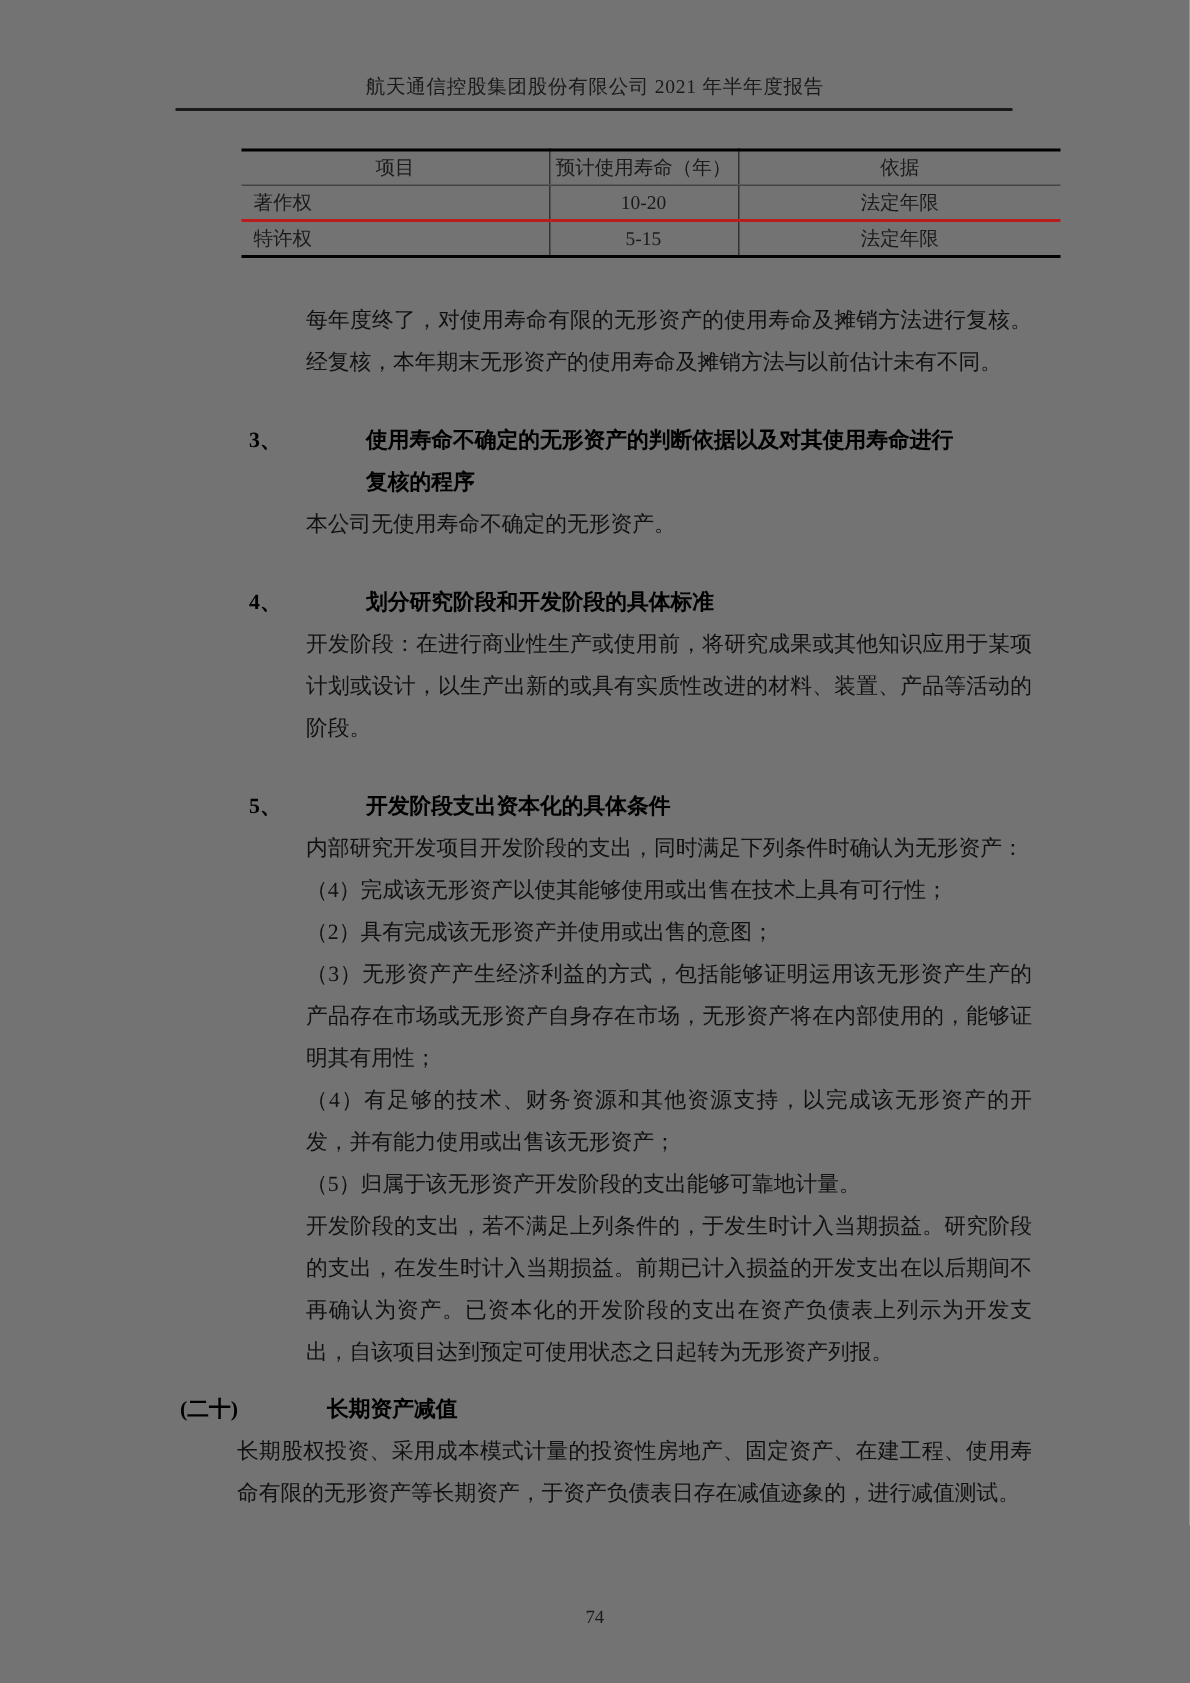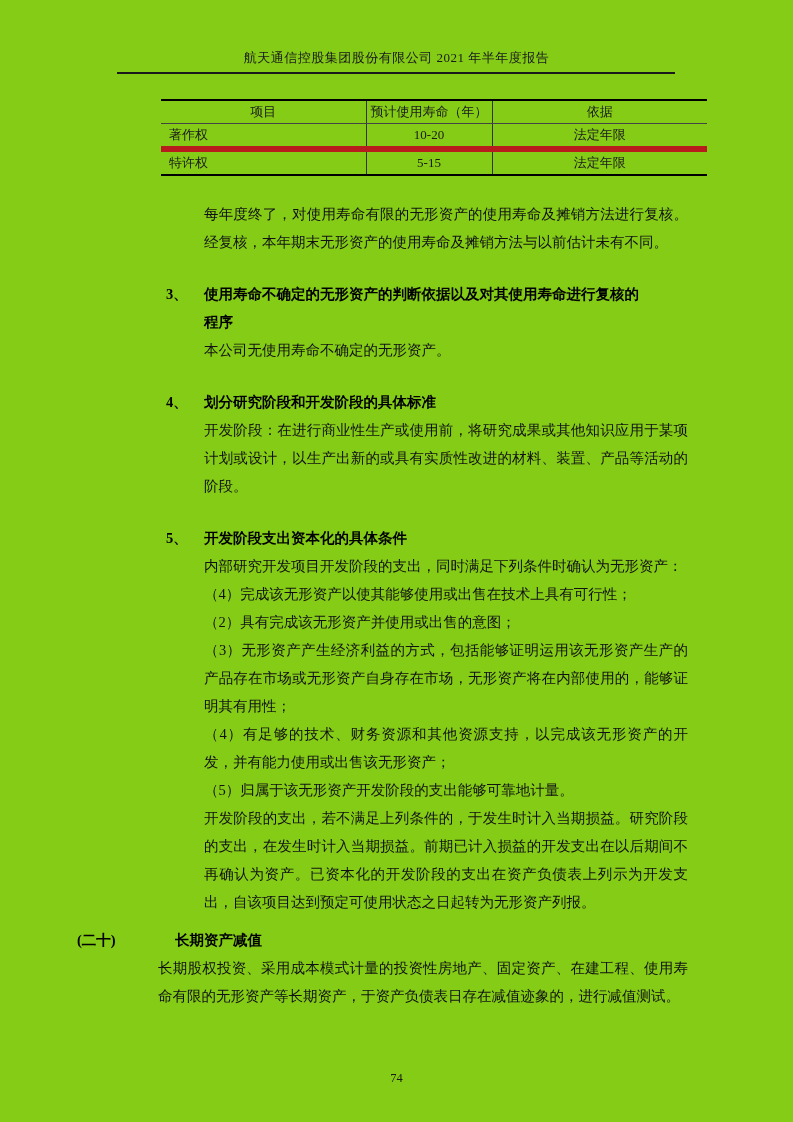--- a/index.html
+++ b/index.html
@@ -1,21 +1,21 @@
 <!DOCTYPE html>
 <html><head>
 <meta charset="utf-8">
 <style>
   html,body { margin:0; padding:0; }
   body {
     width:793px; height:1122px;
     background:#ffffff; color:#000000;
     font-family:"Liberation Serif","DejaVu Serif",serif;
   }
-  .page { position:relative; width:793px; height:1122px; background:#84cc16; overflow:hidden;text-decoration:underline; }
+  .page { position:relative; width:793px; height:1122px; background:#737373; overflow:hidden;text-decoration:underline; }
 
   
   .header-title {
     position:absolute; top:49px; left:0; width:793px;
     text-align:center; font-size:13px; letter-spacing:0.5px; color:#1a1a1a;
   }
   .header-rule {
     position:absolute; top:72px; left:117px; width:558px; height:2px;
     background:#1a1a1a;
   }
@@ -28,41 +28,41 @@
     border-top:2.5px solid #000; border-bottom:2.5px solid #000;
   }
   .life-table col.c1 { width:205px; }
   .life-table col.c2 { width:126px; }
   .life-table col.c3 { width:215px; }
   .life-table th, .life-table td {
     height:22px; padding:0; font-weight:normal; text-align:center;
     overflow:hidden; white-space:nowrap;
   }
   .life-table th { border-bottom:1.5px solid #444; }
-  .life-table tbody tr.r1 td { border-bottom:6px solid #b91c1c; }
+  .life-table tbody tr.r1 td { border-bottom:2px solid #b91c1c; }
   .life-table .vsep { border-left:1px solid #333;margin-top:48px; }
   .life-table td.item-cell { text-align:left; padding-left:8px; }
 
   
   .content {
     position:absolute; top:200px; left:0; width:641px;
     font-size:14.5px; line-height:28px; color:#111;
   }
   .body-para {
     margin:0 0 0 204px; width:484px;
     text-align:justify;
   }
   .section { margin-top:24px; }
   .section-heading { display:flex; font-weight:bold; color:#000; }
   .sec-num { margin-left:166px; width:38px; flex:0 0 38px; }
-  .sec-title { flex:1 1 auto; }
+  .sec-title { flex:1 1 auto;margin-left:40px; }
 
   .chapter { margin-top:10px; }
   .chapter-heading { display:flex; font-weight:bold; color:#000; }
-  .chap-num { margin-left:77px; width:58px; flex:0 0 58px; }
+  .chap-num { margin-left:120px; width:58px; flex:0 0 58px; }
   .chap-title { flex:1 1 auto;margin-left:40px; }
   .chapter-para { margin:0 0 0 158px; width:530px; text-align:justify; }
 
   
   .page-footer {
     position:absolute; top:1071px; left:0; width:793px;
     text-align:center; font-size:12.5px; color:#1a1a1a;
   }
 </style>
 </head>

